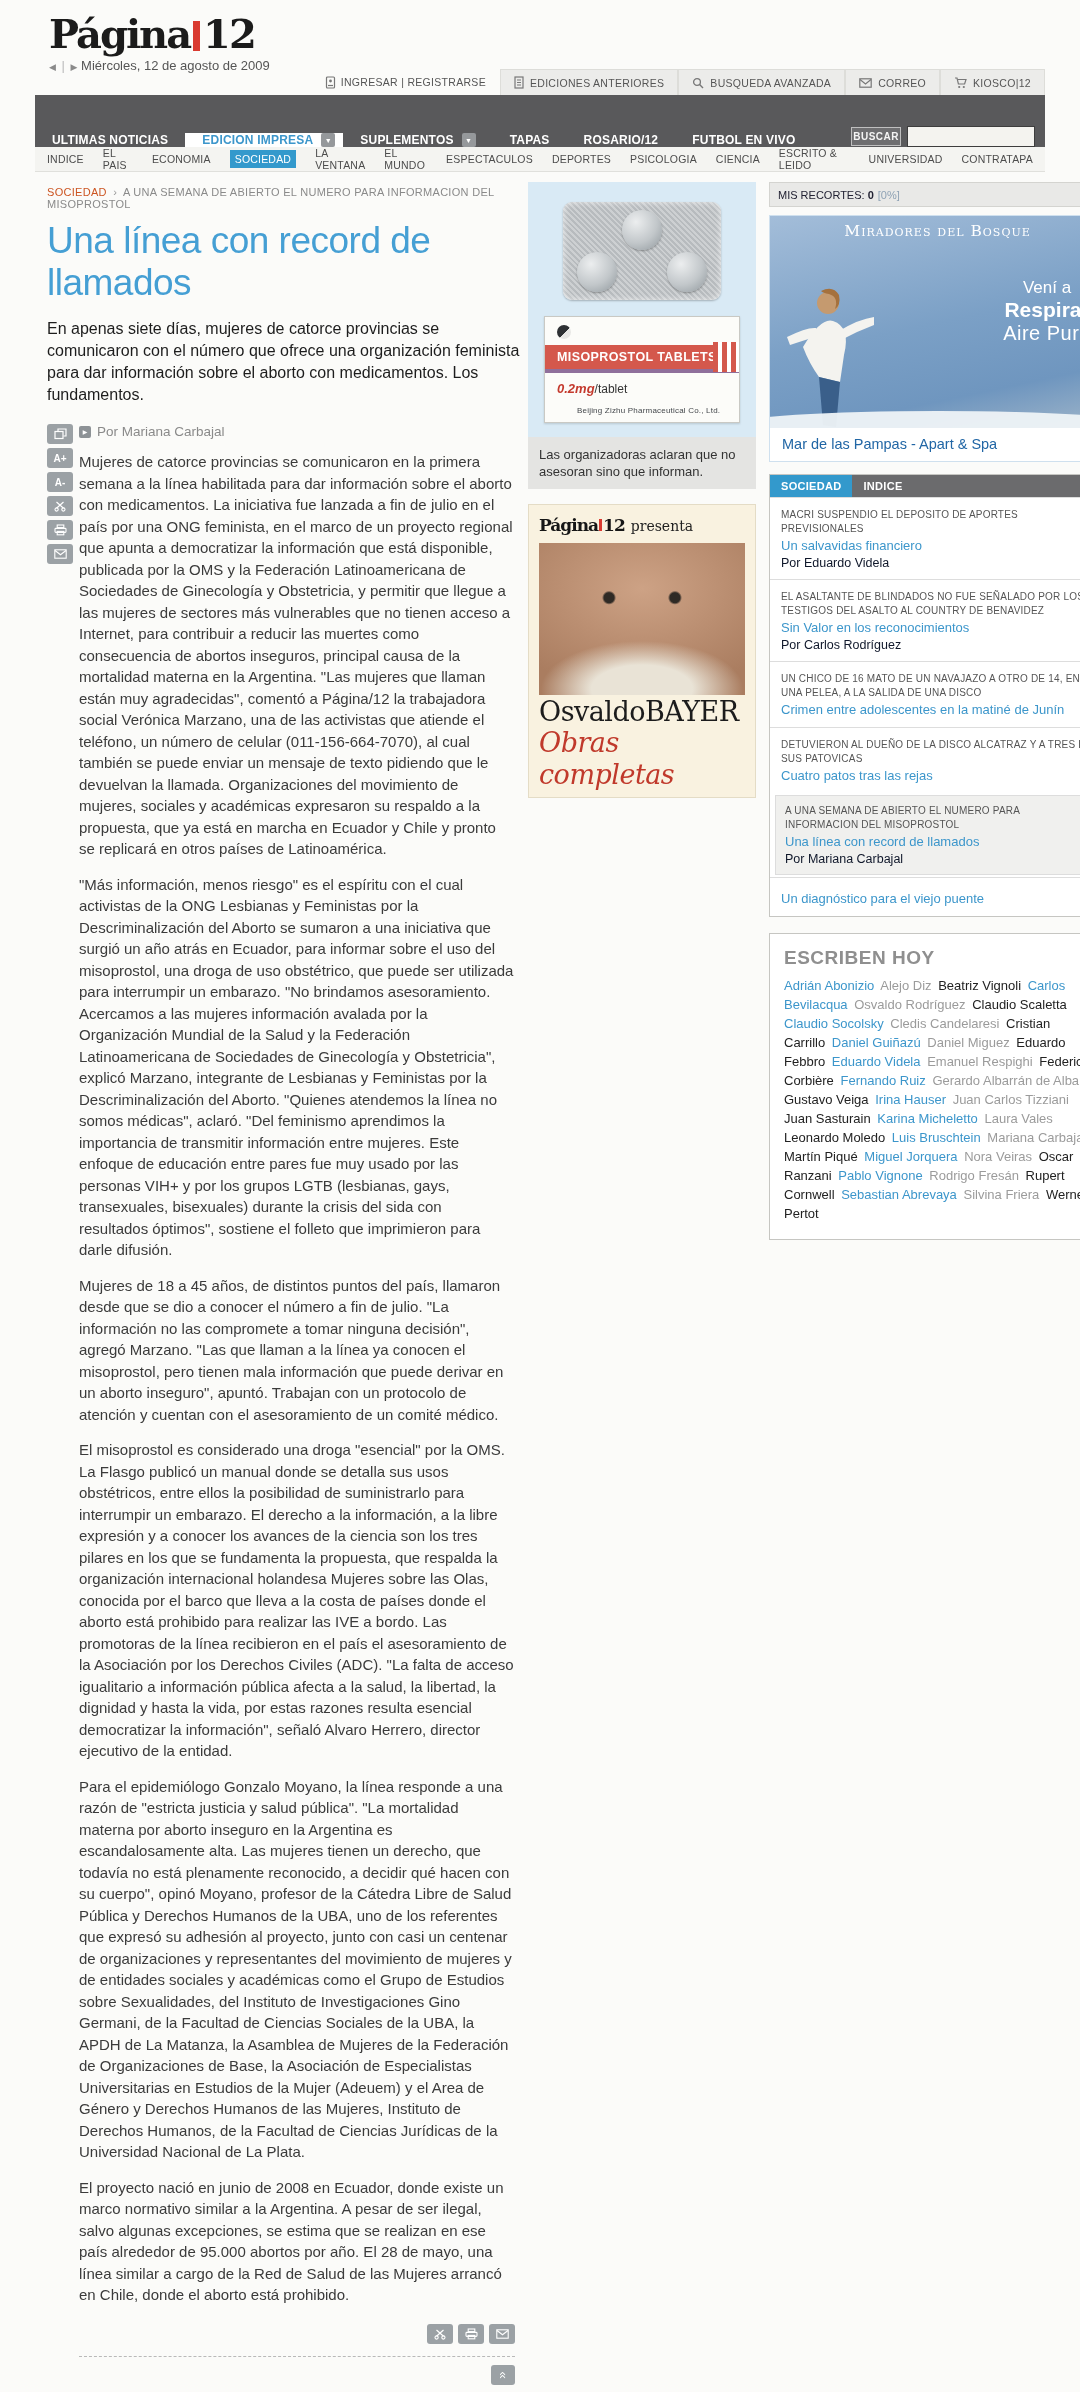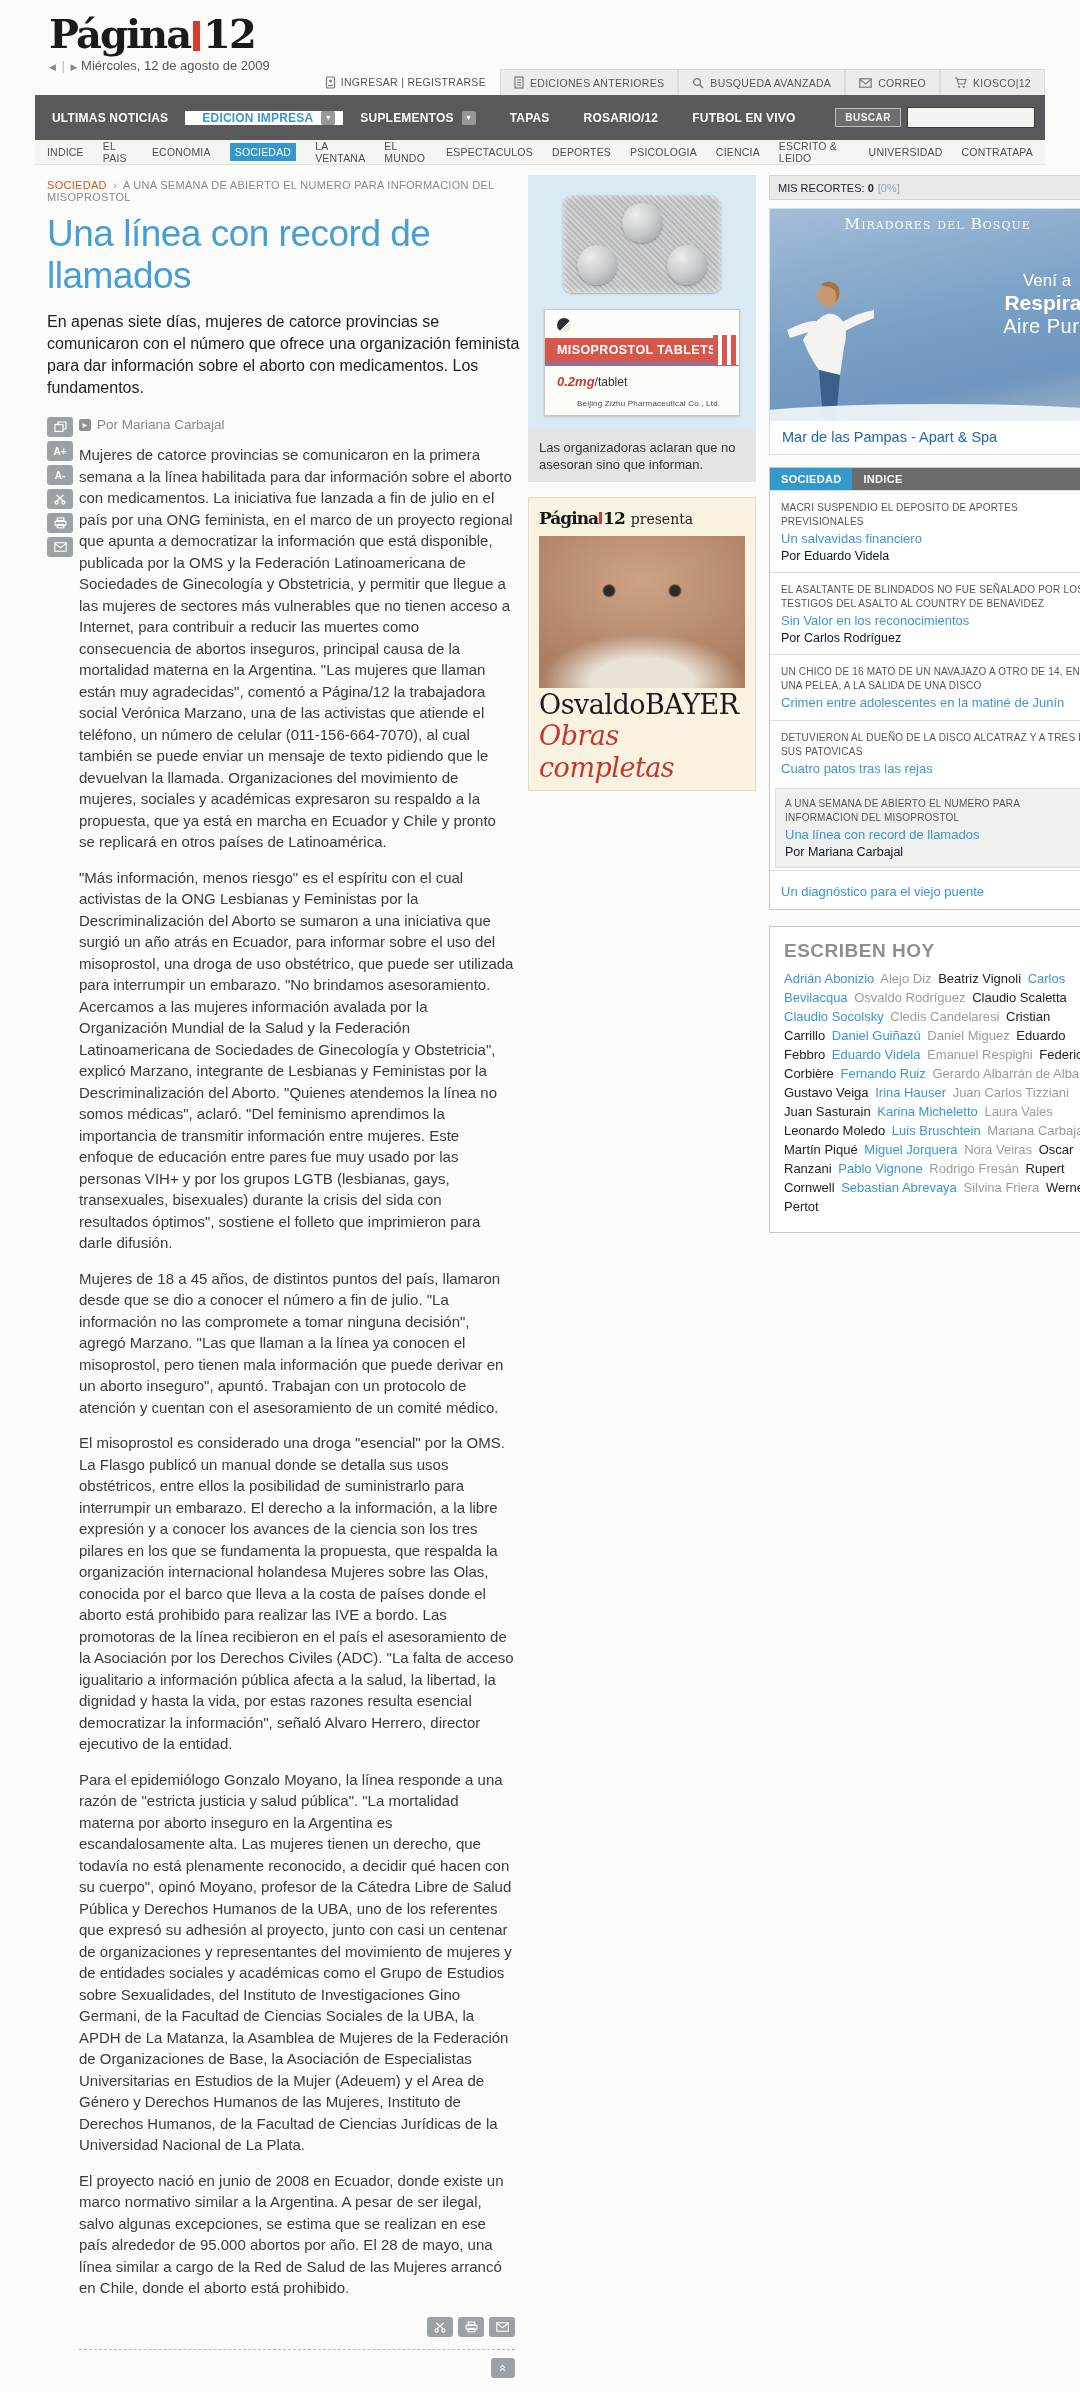--- a/index.html
+++ b/index.html
@@ -13,26 +13,26 @@
   .logo .bar { display:inline-block; width:7px; height:30px; background:#d93a30; margin:0 3px; vertical-align:-3px; }
   .dateline { margin-top:4px; font-size:13px; color:#555; }
   .dateline .arr { color:#8a8a8a; font-size:9px; cursor:pointer; }
   .dateline .pipe { color:#bbb; margin:0 2px; }
   .toplinks { position:absolute; right:0; bottom:0; display:flex; align-items:stretch; font-size:10.5px; color:#555; }
   .sess { display:flex; align-items:center; gap:5px; padding:6px 14px; letter-spacing:.3px; }
   .qlink { display:flex; align-items:center; gap:6px; background:#ececea; border:1px solid #ddddd9; border-bottom:none; padding:6px 13px; letter-spacing:.3px; cursor:pointer; }
   .icn { display:inline-flex; }
 
   
-  .mainnav { height:45px; background:#59595b; display:flex; align-items:center; }
+  .mainnav { height:52px; background:#59595b; display:flex; align-items:flex-end; }
   .nitem { display:flex; align-items:center; padding:0 17px; color:#fff; font-size:12px; font-weight:bold; letter-spacing:.2px; cursor:pointer; }
   .nitem.active { background:#fff; color:#3c96cb; padding-right:8px; }
   .dropbox { display:inline-flex; align-items:center; justify-content:center; width:14px; height:14px; background:#95989b; color:#fff; font-size:7px; margin-left:8px; border-radius:2px; cursor:pointer; }
   .nav-search { margin-left:auto; display:flex; align-items:center; gap:6px; padding-right:10px; }
-  .buscar { background:#6e6e70; border:1px solid #bfbfbf; color:#f4f4f4; font-size:10px; font-weight:bold; padding:3px 9px; letter-spacing:.5px; cursor:pointer; }
+  .buscar { background:#6e6e70; border:1px solid #bfbfbf; color:#f4f4f4; font-size:10px; font-weight:bold; padding:3px 1px; letter-spacing:.5px; cursor:pointer; }
   .sinput { width:128px; height:21px; background:#f4f3ef; border:1px solid #3d3d3d; }
 
   
   .subnav { height:25px; background:#f4f4f1; border-bottom:1px solid #e0e0dc; display:flex; align-items:center; gap:19px; padding:0 12px; font-size:10.5px; color:#4c4c4c; }
   .subitem { cursor:pointer; letter-spacing:.2px; }
   .subitem.active { background:#3399cc; color:#fff; padding:3px 5px; }
 
   
   .content { display:flex; gap:13px; padding:10px 0 0 12px; min-height:2095px; align-items:flex-start; }
   .colmain { width:468px; flex:none; }

